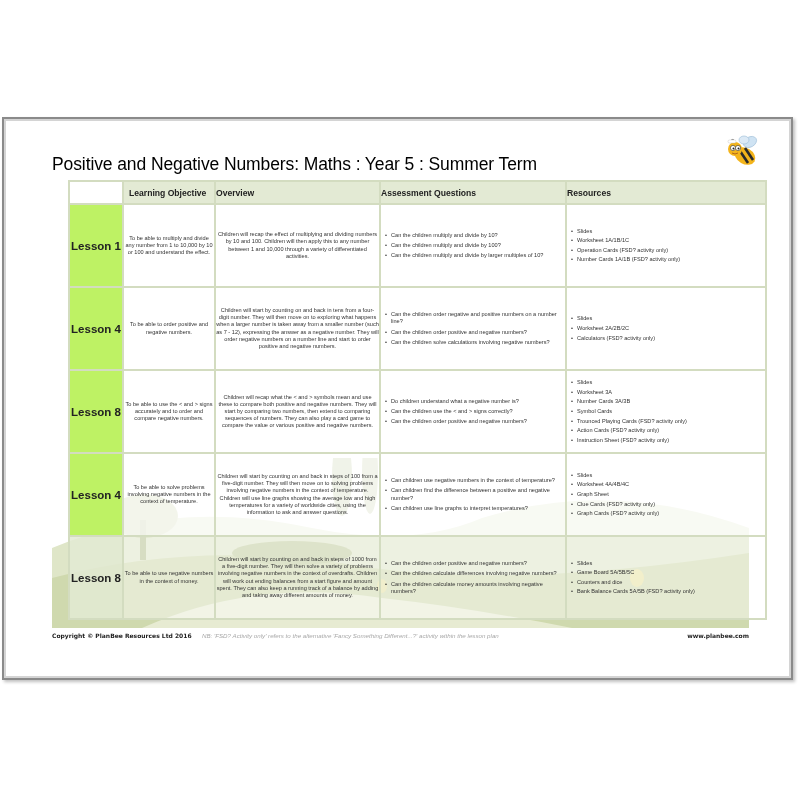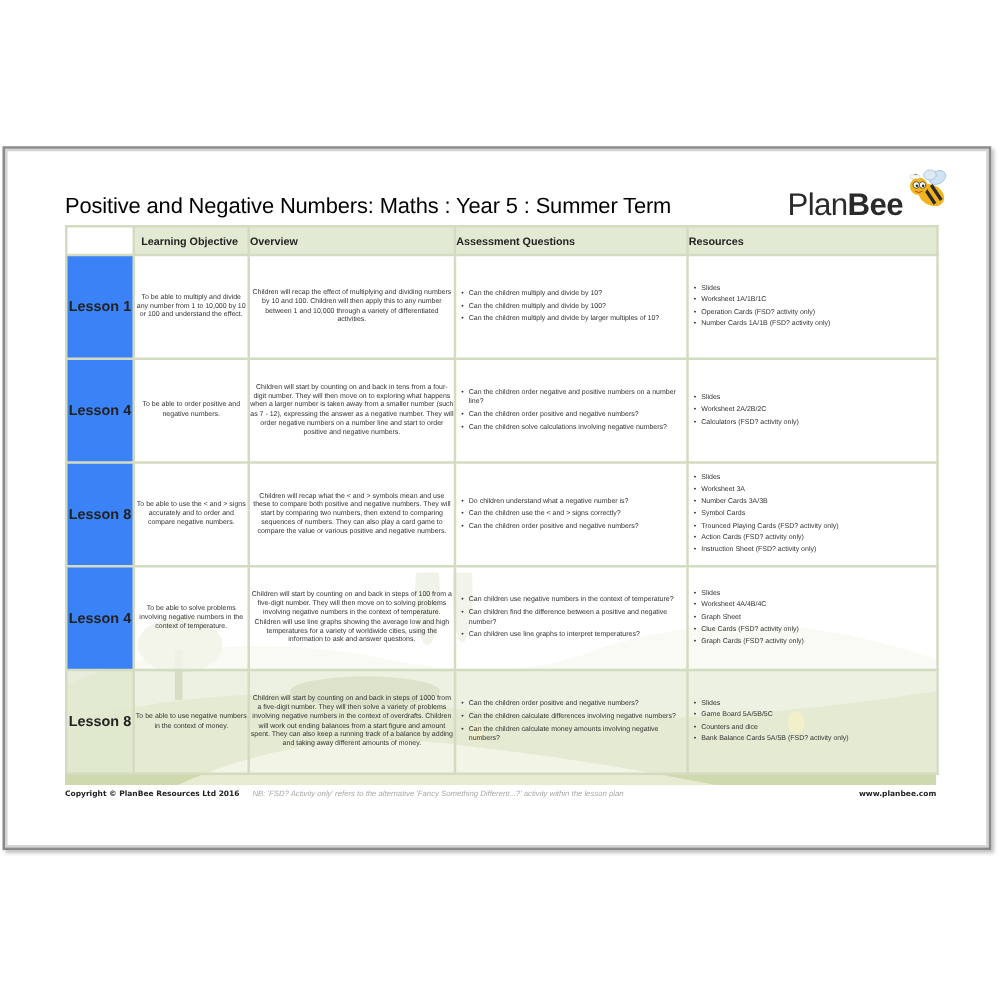--- a/index.html
+++ b/index.html
@@ -4,26 +4,26 @@
 <style>
   html,body{margin:0;padding:0;}
   body{width:800px;height:800px;background:#ffffff;position:relative;overflow:hidden;font-family:"Liberation Sans","DejaVu Sans",sans-serif;color:#222;}
   .frame{position:absolute;left:2px;top:117px;width:791px;height:563px;background:#fff;border:2px solid #8a8a8a;box-shadow:inset 0 0 0 2px #d4d4d4, 2px 2px 3px rgba(0,0,0,0.25);box-sizing:border-box;}
   .title{position:absolute;left:52px;top:154px;font-size:17.5px;color:#000000;letter-spacing:-0.1px;white-space:nowrap;}
   .logo{position:absolute;left:630px;top:146px;width:130px;height:36px;}
   .logo-text{position:absolute;left:0;top:4px;font-size:25px;color:#2a2a2a;letter-spacing:-0.5px;}
   .logo-text b{font-weight:bold;}
   .bee{position:absolute;left:92px;top:-12px;width:40px;height:36px;}
   .scene{position:absolute;left:52px;top:458px;width:697px;height:170px;overflow:hidden;z-index:0;}
-  table.plan{position:absolute;left:52px;top:180px;border-collapse:collapse;table-layout:fixed;z-index:1;}
+  table.plan{position:absolute;left:68px;top:180px;border-collapse:collapse;table-layout:fixed;z-index:1;}
   table.plan td, table.plan th{border:2px solid #d3dcc0;padding:0;vertical-align:middle;}
   th.corner{border:none;background:transparent;}
   th.colhead{background:#e3ead4;height:21px;font-size:8.6px;font-weight:bold;color:#222;text-align:left;}
   th.colhead.lo{text-align:left;padding-left:5px;}
-  td.lesson{background:#3b82f6;font-size:11.5px;font-weight:bold;color:#222;text-align:center;height:81px;}
+  td.lesson{background:#bef264;font-size:11.5px;font-weight:bold;color:#222;text-align:center;height:81px;}
   td.cell{background:rgba(255,255,255,0.92);font-size:5.6px;line-height:7.1px;color:#333;}
   td.center{text-align:center;padding:0 6px;}
   tr.faded td.cell{background:rgba(255,255,255,0.45);}
   tr.faded td.lesson{background:rgba(227,234,212,0.85);}
   tr.half td.cell{background:rgba(255,255,255,0.78);}
   ul.bl{list-style:none;margin:0;padding:0 4px 0 4px;}
   ul.bl li{position:relative;padding-left:6px;margin:3px 0;}
   ul.bl li::before{content:"\2022";position:absolute;left:0;top:0;}
   ul.res li{margin:2.5px 0;}
   .footer{position:absolute;top:632px;left:52px;width:697px;height:10px;font-size:6.2px;z-index:2;}
@@ -32,21 +32,20 @@
   .web{position:absolute;right:0;top:0;font-weight:bold;color:#222;font-family:"DejaVu Sans",sans-serif;font-size:6px;}
 </style>
 </head>
 <body>
 
 <div class="frame"></div>
 
 <div class="title">Positive and Negative Numbers: Maths : Year 5 : Summer Term</div>
 
 <div class="logo">
-  <span class="logo-text"><span>Plan</span><b>Bee</b></span>
   <svg class="bee" viewBox="0 0 40 36">
     <ellipse cx="28" cy="8" rx="7" ry="5" fill="#cfe3f3" stroke="#9bbcd6" stroke-width="0.6" transform="rotate(-30 28 8)"></ellipse>
     <ellipse cx="22" cy="6" rx="5" ry="4" fill="#dceaf6" stroke="#9bbcd6" stroke-width="0.6"></ellipse>
     <ellipse cx="23" cy="22" rx="11" ry="8" fill="#f3b41b" transform="rotate(30 23 22)"></ellipse>
     <path d="M18 17 L26 29" stroke="#2b2b2b" stroke-width="2.6"></path>
     <path d="M23 14 L31 26" stroke="#2b2b2b" stroke-width="2.6"></path>
     <circle cx="13" cy="15" r="7" fill="#f3b41b"></circle>
     <circle cx="11" cy="14" r="2.6" fill="#fff" stroke="#333" stroke-width="0.6"></circle>
     <circle cx="16" cy="14" r="2.6" fill="#fff" stroke="#333" stroke-width="0.6"></circle>
     <circle cx="11.5" cy="14.5" r="1" fill="#222"></circle>

